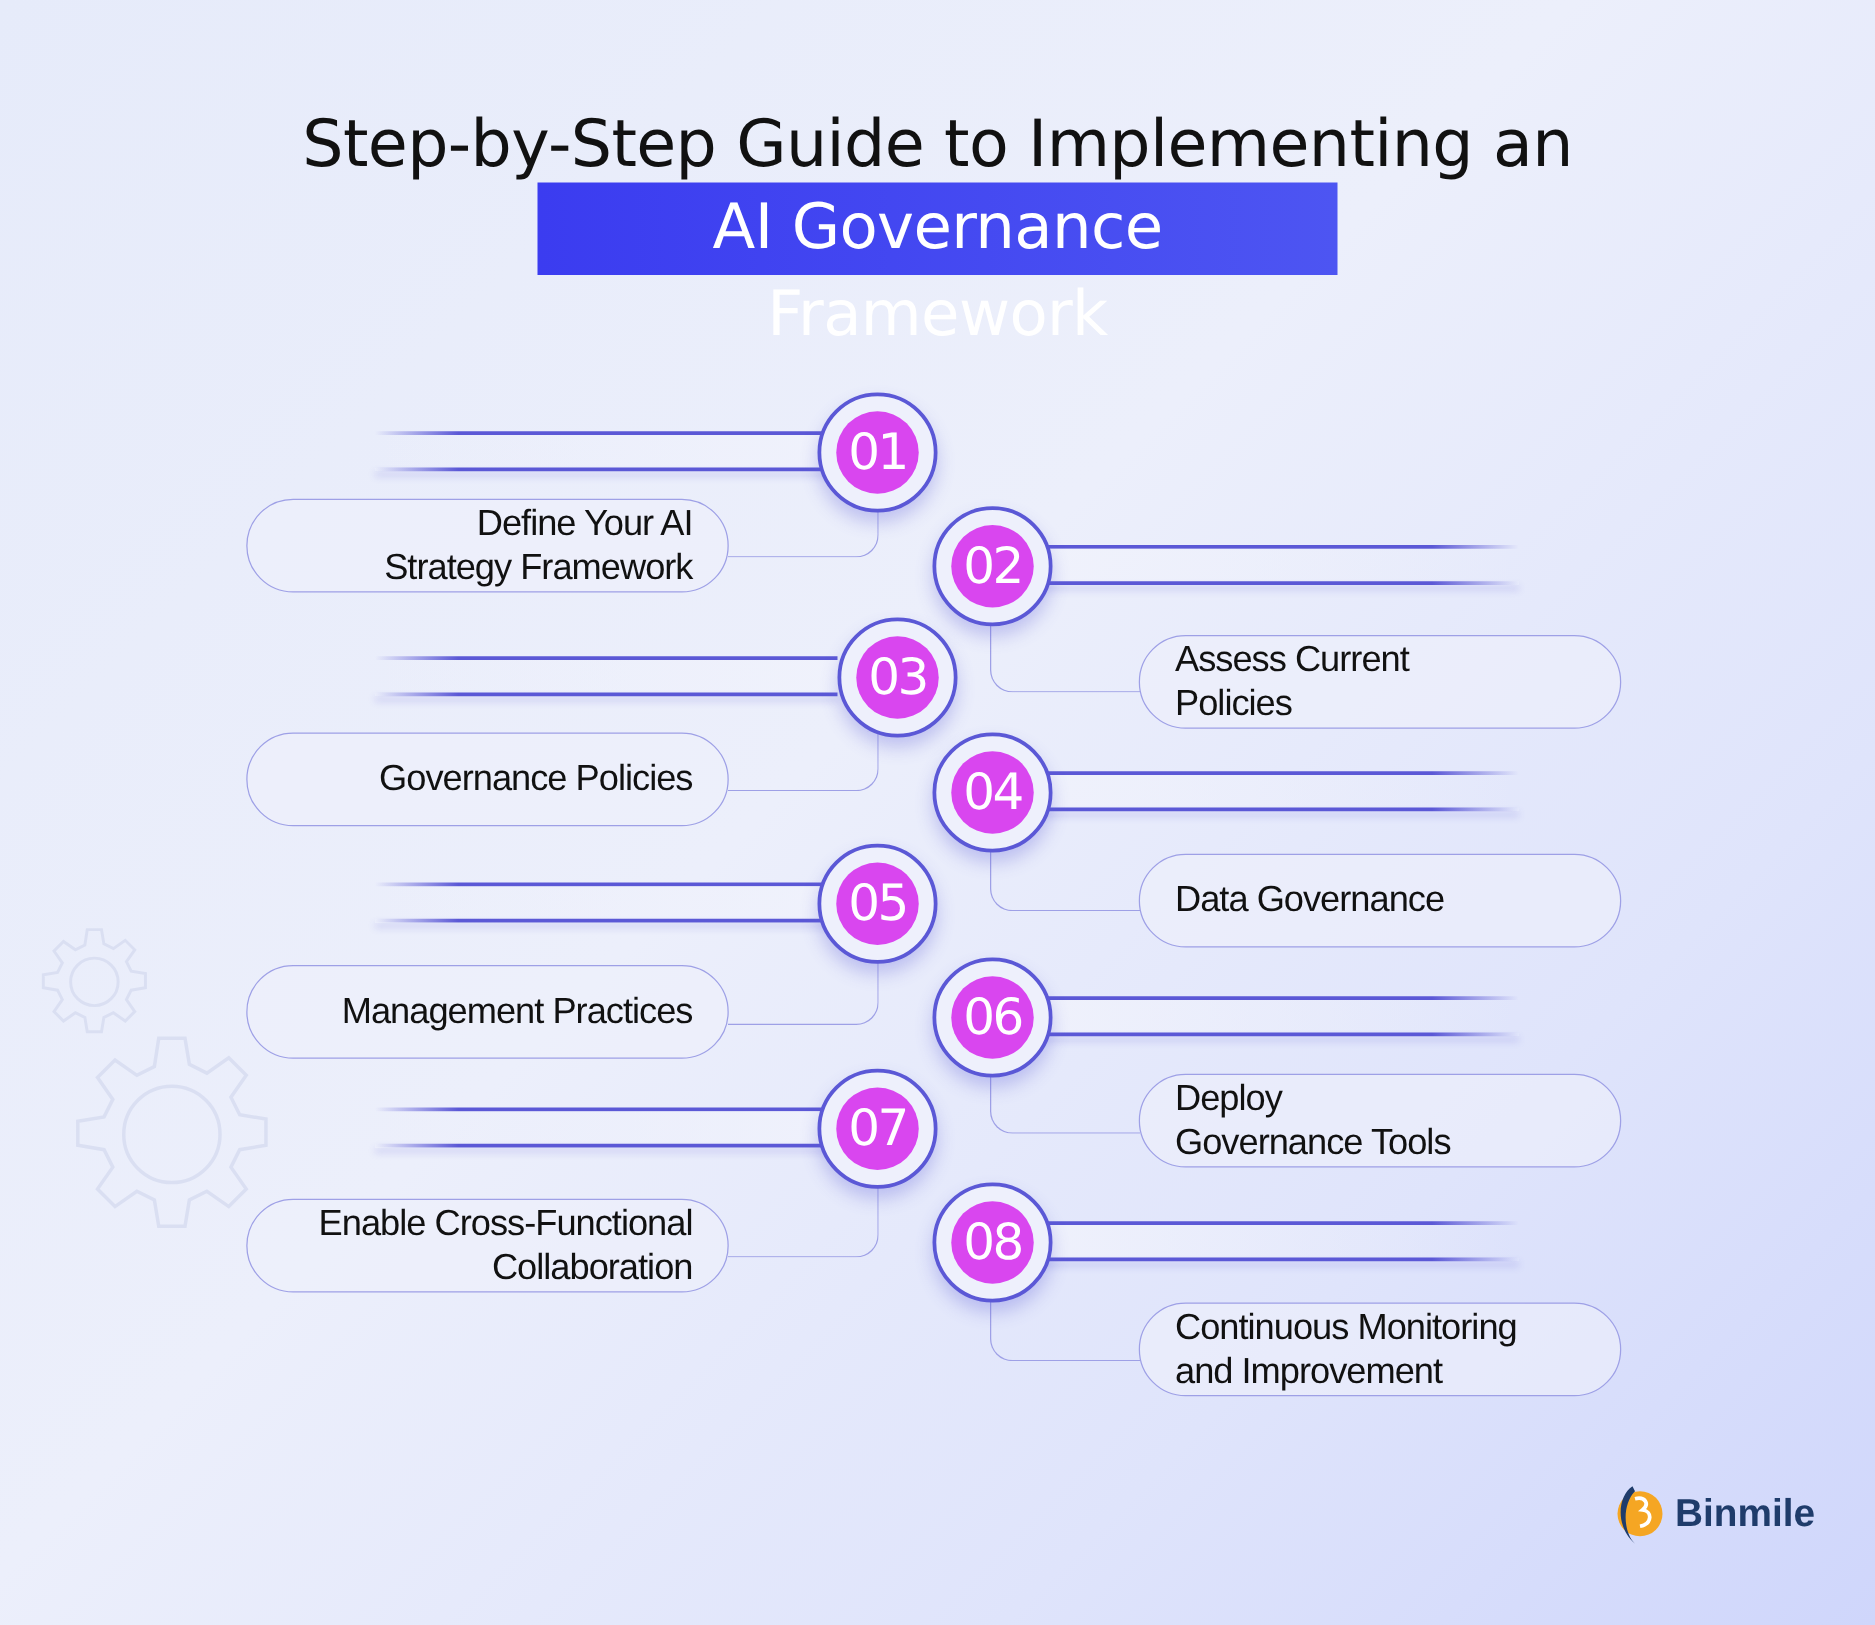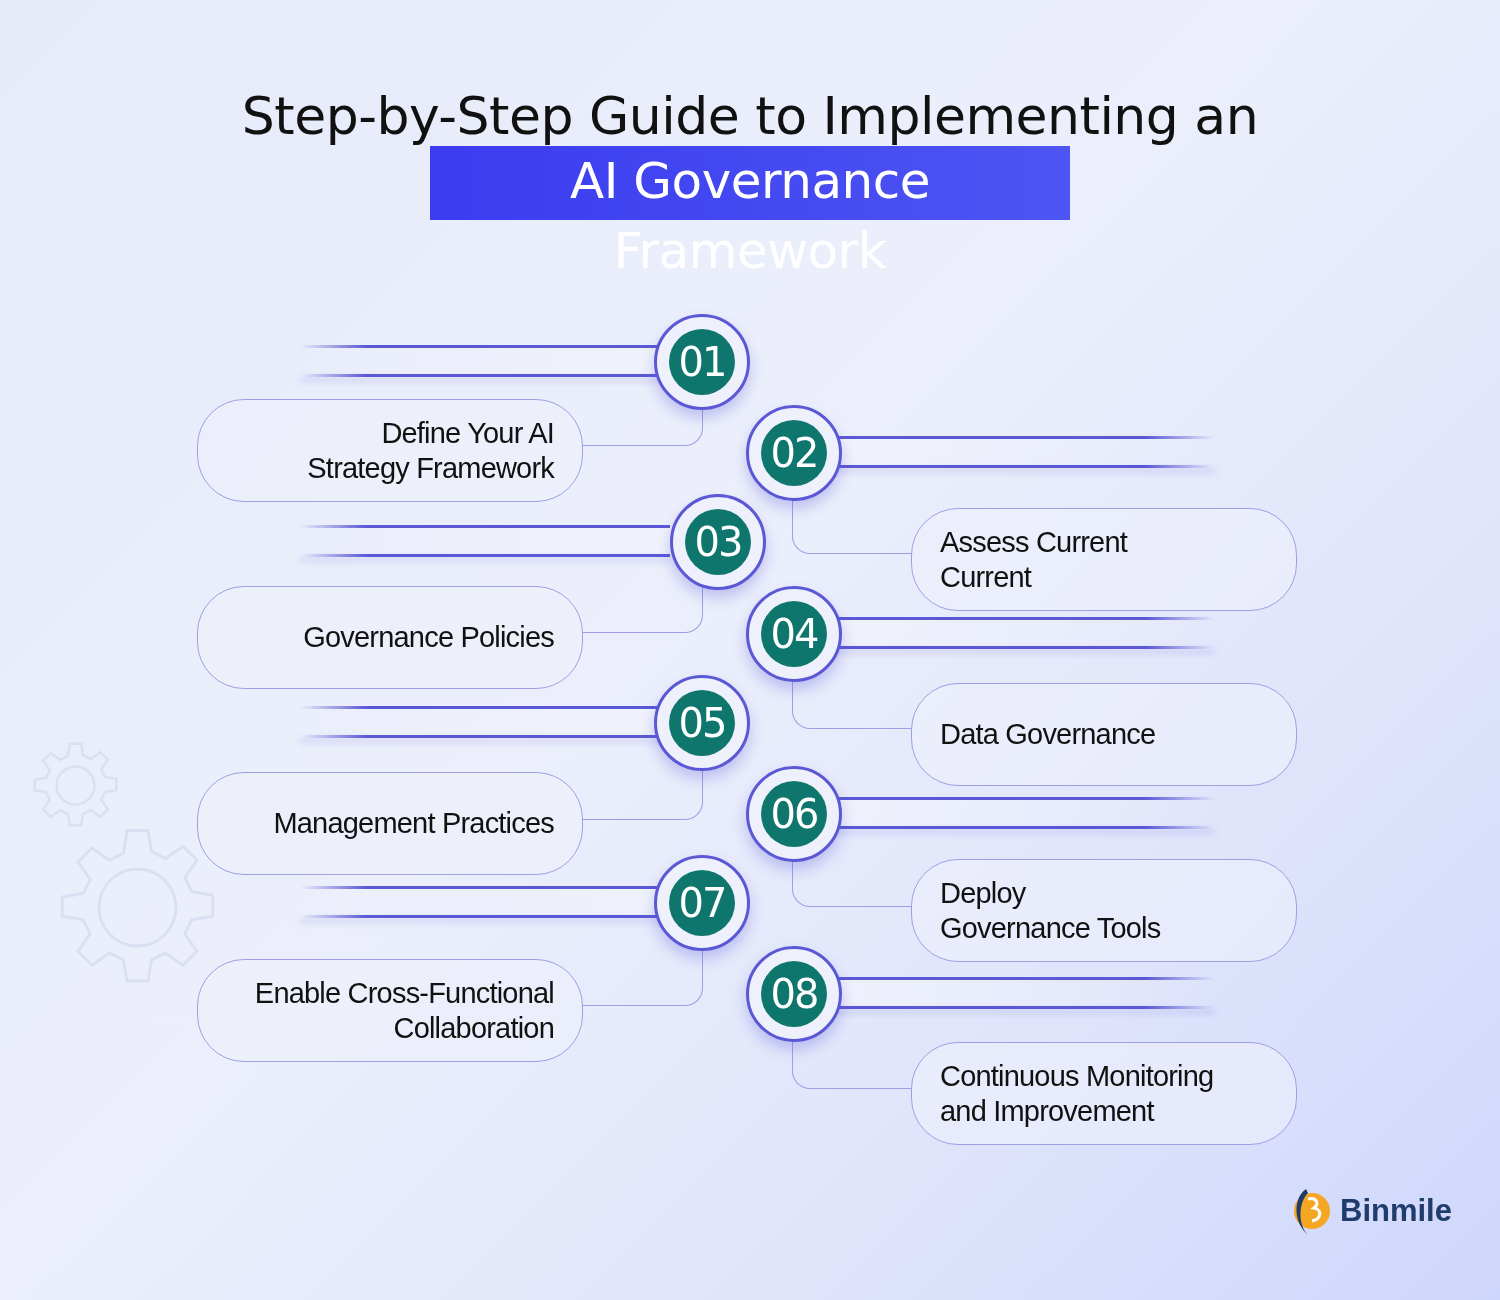--- a/index.html
+++ b/index.html
@@ -11,25 +11,25 @@
   .gear{position:absolute;}
   .bar{position:absolute;height:32px;}
   .bar::before,.bar::after{content:"";position:absolute;left:0;right:0;height:3px;}
   .bar.left::before,.bar.left::after{background:linear-gradient(90deg,rgba(91,88,214,0) 0%,#5b58d6 18%,#5b58d6 100%);}
   .bar.right::before,.bar.right::after{background:linear-gradient(270deg,rgba(91,88,214,0) 0%,#5b58d6 18%,#5b58d6 100%);}
   .bar::before{top:0;} .bar::after{bottom:0;box-shadow:0 4px 6px rgba(91,88,214,0.25);}
   .bar .fill{position:absolute;top:3px;bottom:3px;left:0;right:0;}
   .bar.left .fill{background:linear-gradient(90deg,rgba(240,242,252,0),rgba(240,242,252,0.9));}
   .bar.right .fill{background:linear-gradient(270deg,rgba(240,242,252,0),rgba(240,242,252,0.9));}
   .badge{position:absolute;width:96px;height:96px;border-radius:50%;border:3px solid #5b58d6;background:#eef0fc;box-shadow:0 8px 14px rgba(91,88,214,0.3);box-sizing:border-box;}
-  .badge .inner{position:absolute;left:12px;top:12px;width:66px;height:66px;border-radius:50%;background:#0f766e;color:#fff;font-size:40px;text-align:center;line-height:66px;font-family:"DejaVu Sans",sans-serif;letter-spacing:-2px;}
+  .badge .inner{position:absolute;left:12px;top:12px;width:66px;height:66px;border-radius:50%;background:#d946ef;color:#fff;font-size:40px;text-align:center;line-height:66px;font-family:"DejaVu Sans",sans-serif;letter-spacing:-2px;}
   .conn{position:absolute;border:1.5px solid #9ea0e6;box-sizing:border-box;}
   .conn.l{border-top:none;border-left:none;border-bottom-right-radius:18px;}
   .conn.r{border-top:none;border-right:none;border-bottom-left-radius:18px;}
-  .box{position:absolute;width:386px;height:103px;border:1.5px solid #9ea0e6;border-radius:47px;box-sizing:border-box;background:rgba(238,240,252,0.6);font-size:29px;color:#111;line-height:35px;letter-spacing:-0.8px;display:flex;flex-direction:column;justify-content:center;}
+  .box{position:absolute;width:386px;height:75px;border:1.5px solid #9ea0e6;border-radius:47px;box-sizing:border-box;background:rgba(238,240,252,0.6);font-size:29px;color:#111;line-height:35px;letter-spacing:-0.8px;display:flex;flex-direction:column;justify-content:center;}
   .box.l{text-align:right;padding-right:28px;}
   .box.r{text-align:left;padding-left:28px;justify-content:center;}
   .logo{position:absolute;left:1286px;top:1185px;display:flex;align-items:center;}
   .logo .mark{width:46px;height:52px;position:relative;}
   .logo .txt{font-size:31px;color:#1f3c6b;font-family:Liberation Sans, sans-serif;margin-left:8px;font-weight:bold;}
 </style>
 </head>
 <body>
 
 <div class="title1">Step-by-Step Guide to Implementing an</div>
@@ -62,21 +62,21 @@
 
 <div class="bar right" style="left:830px;top:436px;width:385px;">
     <div class="fill"></div>
   </div>
 <div class="conn r" style="left:792px;top:496px;width:120px;height:58px;"></div>
 <div class="badge" style="left:746px;top:405px;">
     <div class="inner">02</div>
   </div>
 <div class="box r" style="left:911px;top:508px;">
   <div>Assess Current</div>
-  <div>Current</div>
+  <div>Policies</div>
 </div>
 
 <div class="bar left" style="left:300px;top:525px;width:370px;">
     <div class="fill"></div>
   </div>
 <div class="conn l" style="left:582px;top:585px;width:121px;height:48px;"></div>
 <div class="badge" style="left:670px;top:494px;">
     <div class="inner">03</div>
   </div>
 <div class="box l" style="left:197px;top:586px;">

